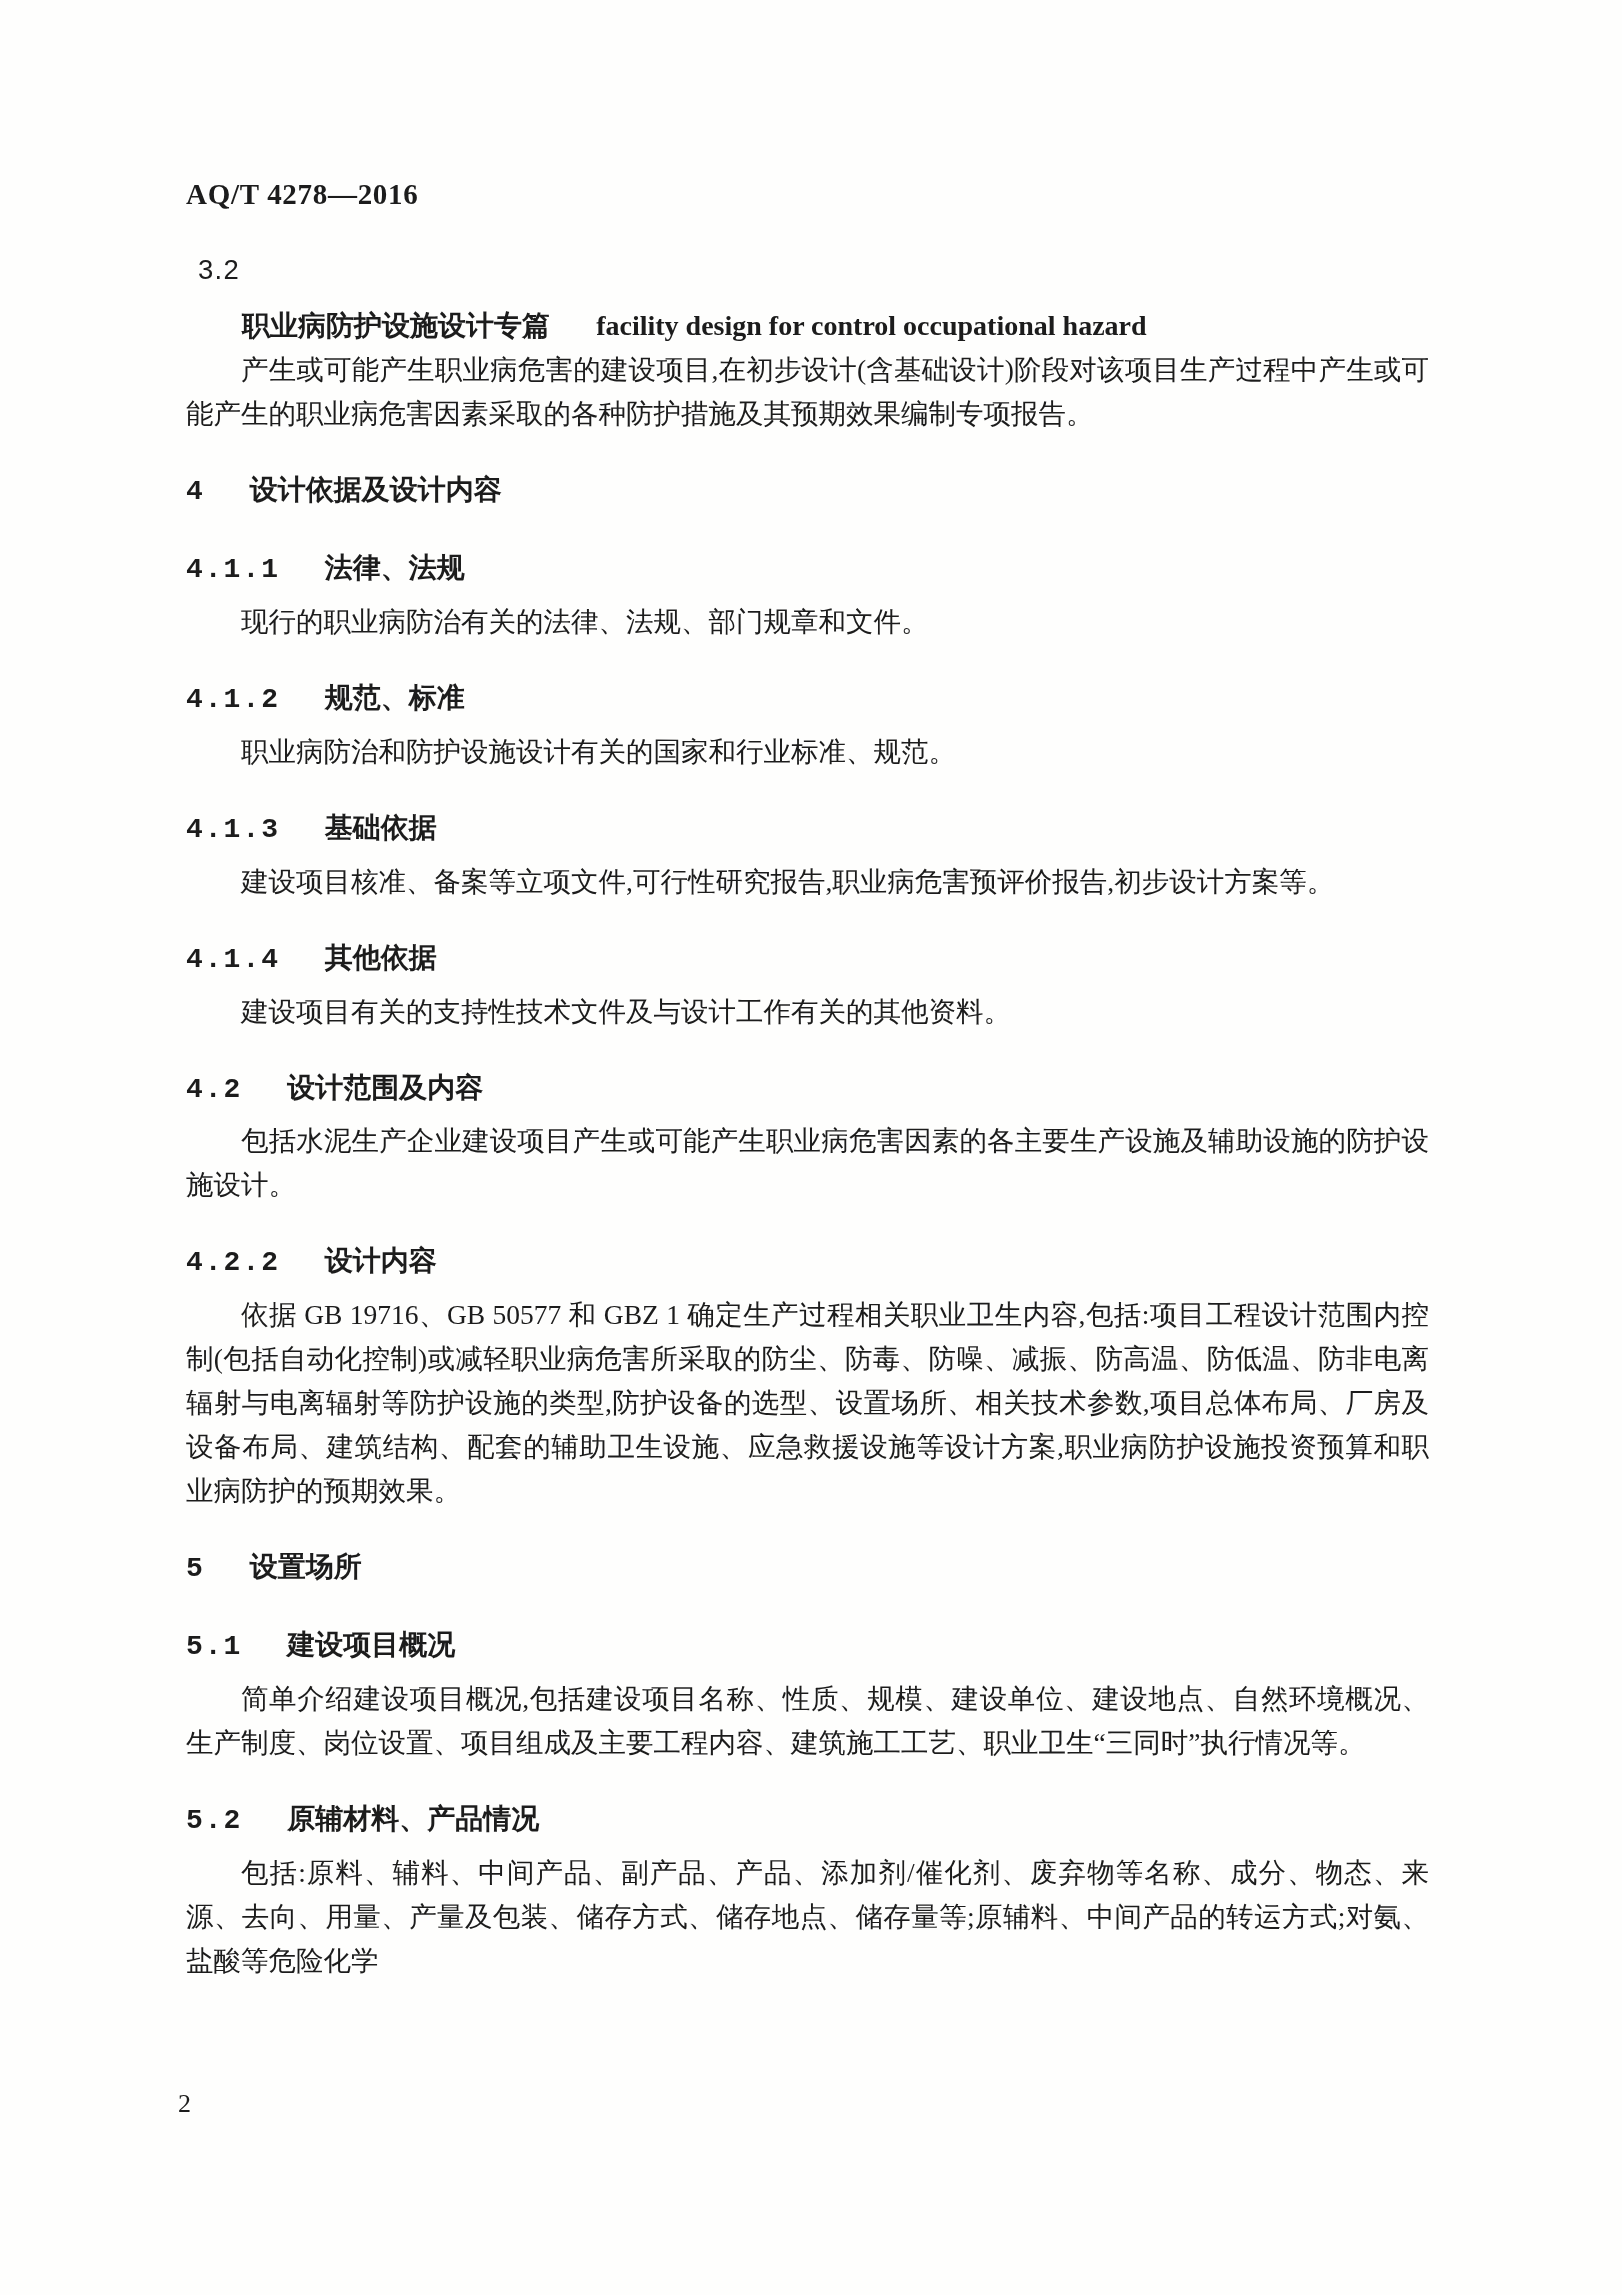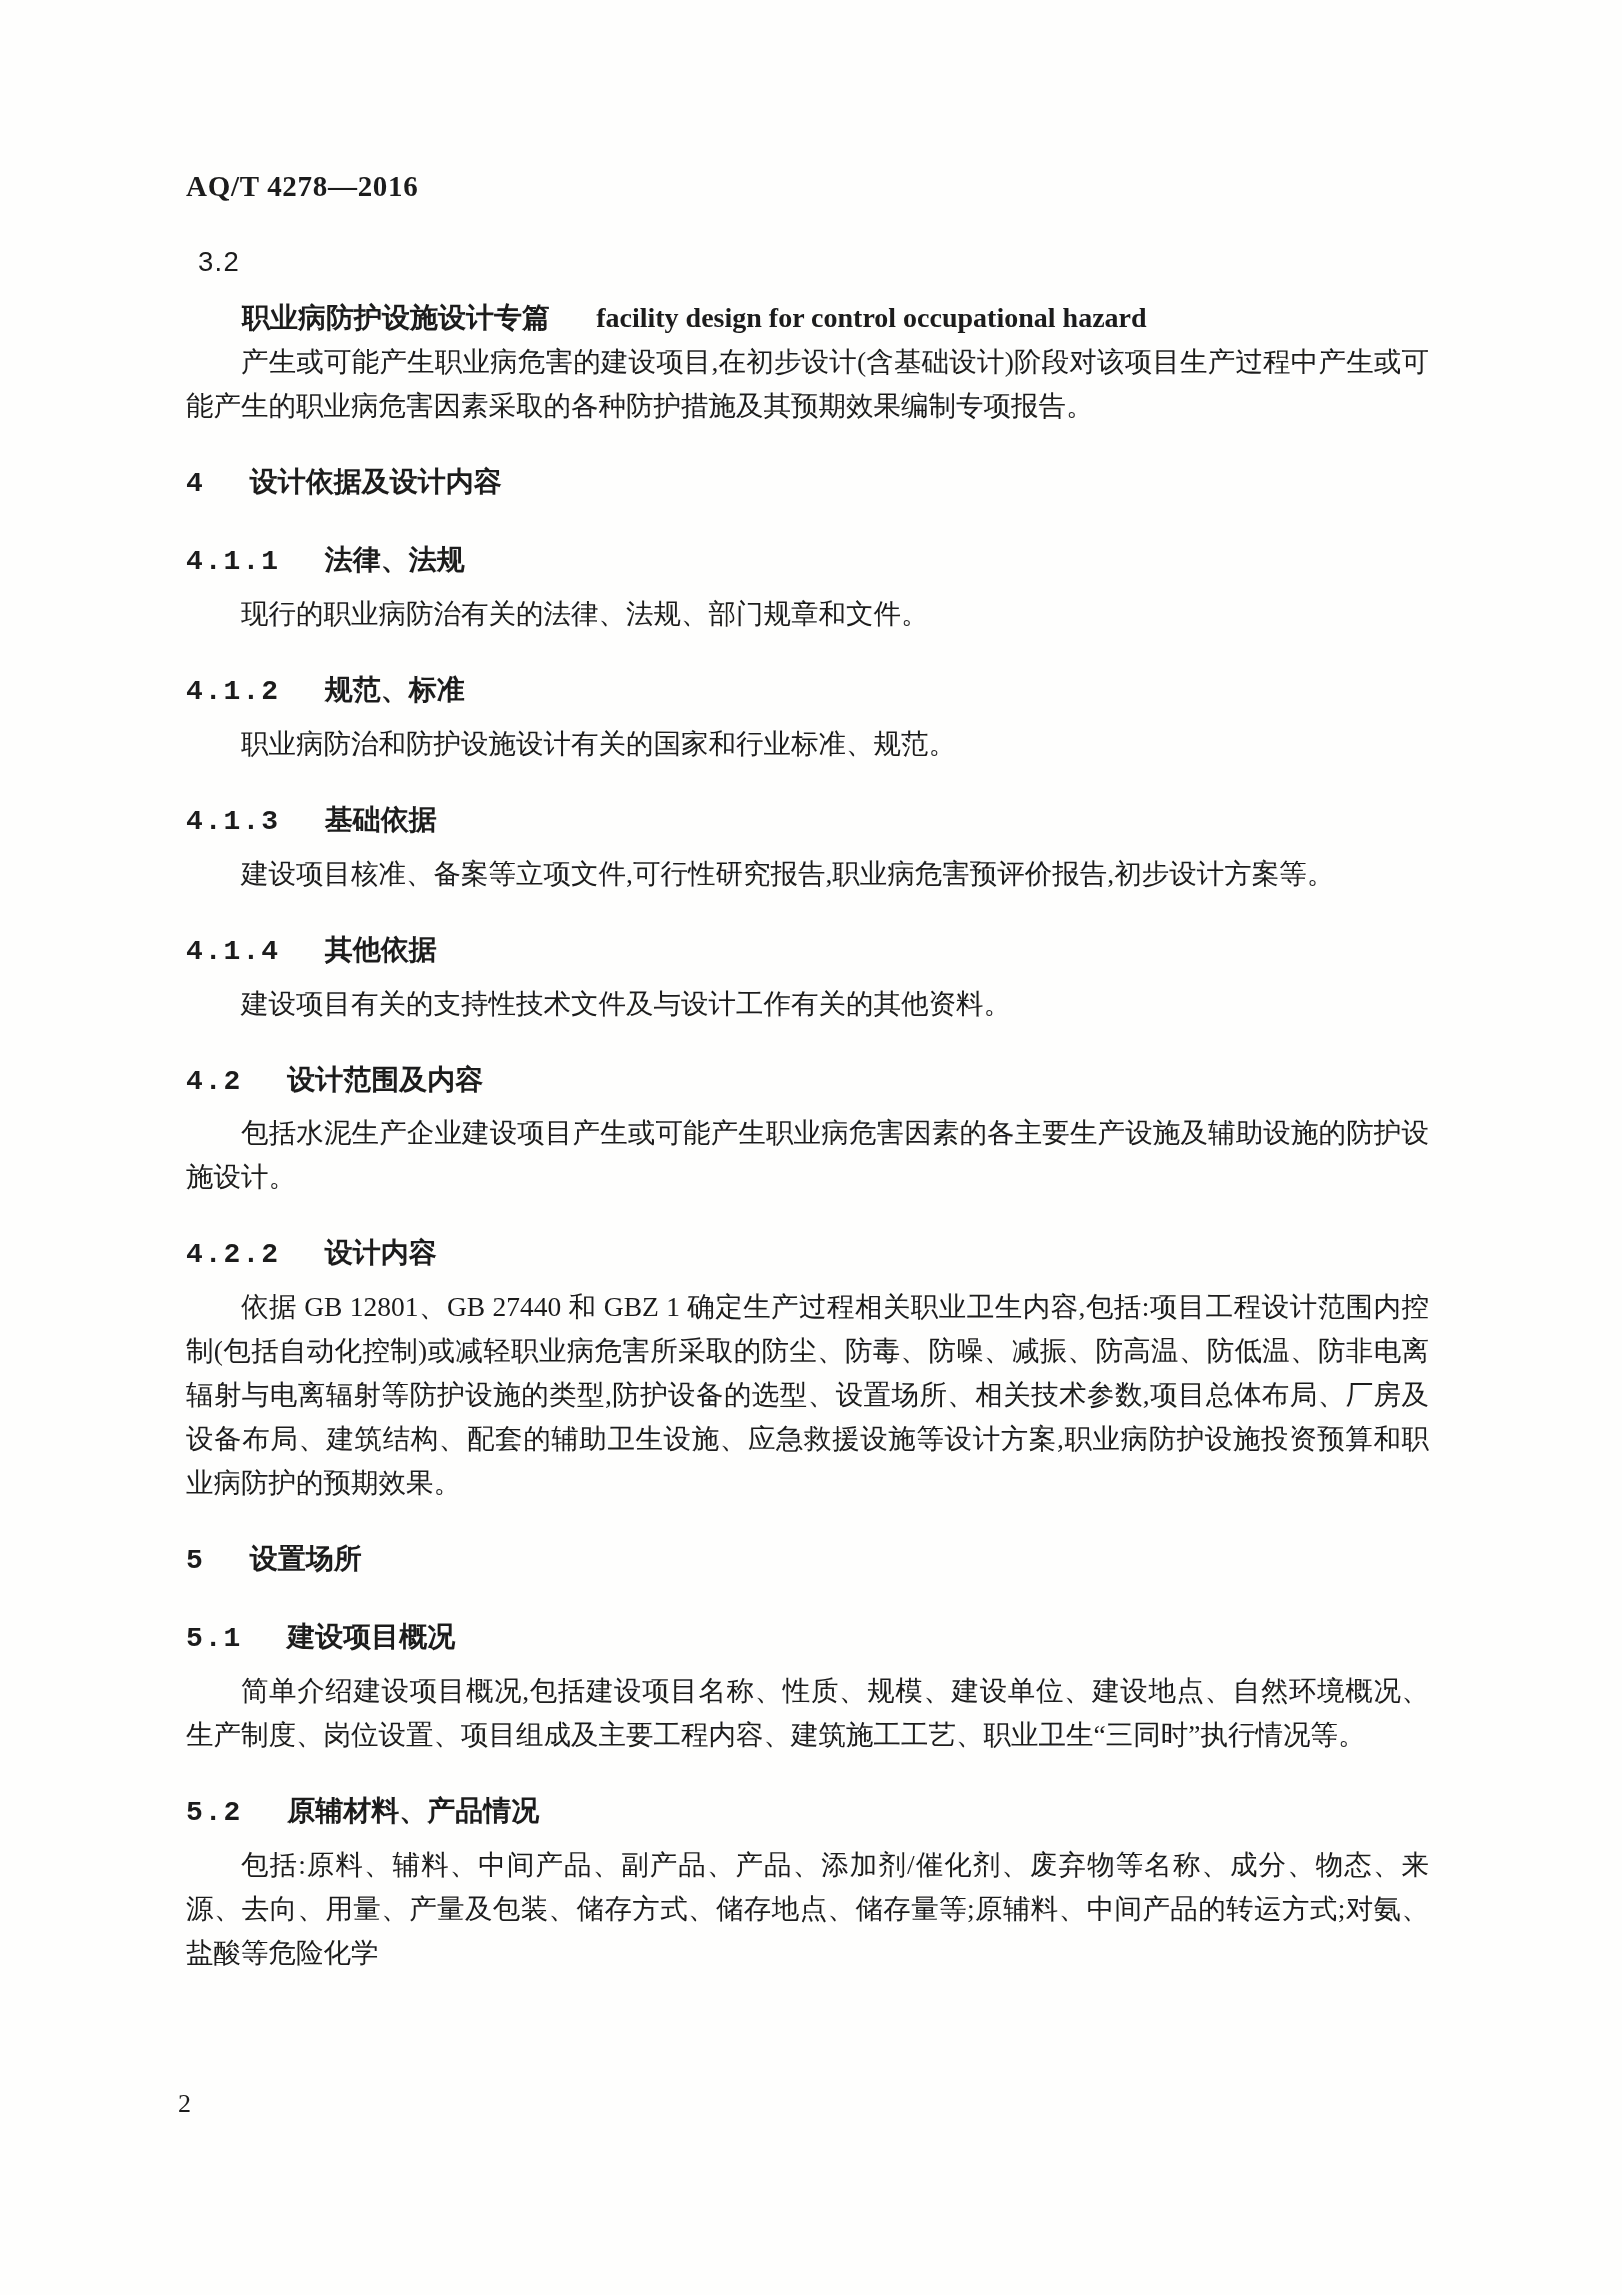--- a/index.html
+++ b/index.html
@@ -17,21 +17,21 @@
     padding: 171px 193px 0 186px;
     overflow: hidden;
     font-family: "Liberation Serif", "DejaVu Serif", serif;
   }
   .std-header {
     font-family: "Liberation Serif", "DejaVu Serif", serif;
     font-weight: bold;
     font-size: 29px;
     line-height: 31px;
     letter-spacing: 0.7px;
-    margin: 0 0 38px 0;
+    margin: 8px 0 38px 0;
   }
   .body-line, .body-para {
     font-size: 27.5px;
     line-height: 44px;
     margin: 0;
     text-align: justify;
   }
   .body-para {
     text-indent: 2em;
   }
@@ -134,21 +134,21 @@
   </h3>
 
 
   <p class="body-para">包括水泥生产企业建设项目产生或可能产生职业病危害因素的各主要生产设施及辅助设施的防护设施设计。</p>
 
   <h4 class="heading">
     <span class="h-num">4.2.2</span>
     <span>设计内容</span>
   </h4>
 
-  <p class="body-para">依据 GB 12801、GB 27440 和 GBZ 1 确定生产过程相关职业卫生内容,包括:项目工程设计范围内控制(包括自动化控制)或减轻职业病危害所采取的防尘、防毒、防噪、减振、防高温、防低温、防非电离辐射与电离辐射等防护设施的类型,防护设备的选型、设置场所、相关技术参数,项目总体布局、厂房及设备布局、建筑结构、配套的辅助卫生设施、应急救援设施等设计方案,职业病防护设施投资预算和职业病防护的预期效果。</p>
+  <p class="body-para">依据 GB 19716、GB 50577 和 GBZ 1 确定生产过程相关职业卫生内容,包括:项目工程设计范围内控制(包括自动化控制)或减轻职业病危害所采取的防尘、防毒、防噪、减振、防高温、防低温、防非电离辐射与电离辐射等防护设施的类型,防护设备的选型、设置场所、相关技术参数,项目总体布局、厂房及设备布局、建筑结构、配套的辅助卫生设施、应急救援设施等设计方案,职业病防护设施投资预算和职业病防护的预期效果。</p>
 
   <h2 class="heading">
     <span class="h-num">5</span>
     <span>设置场所</span>
   </h2>
 
   <h3 class="heading">
     <span class="h-num">5.1</span>
     <span>建设项目概况</span>
   </h3>

